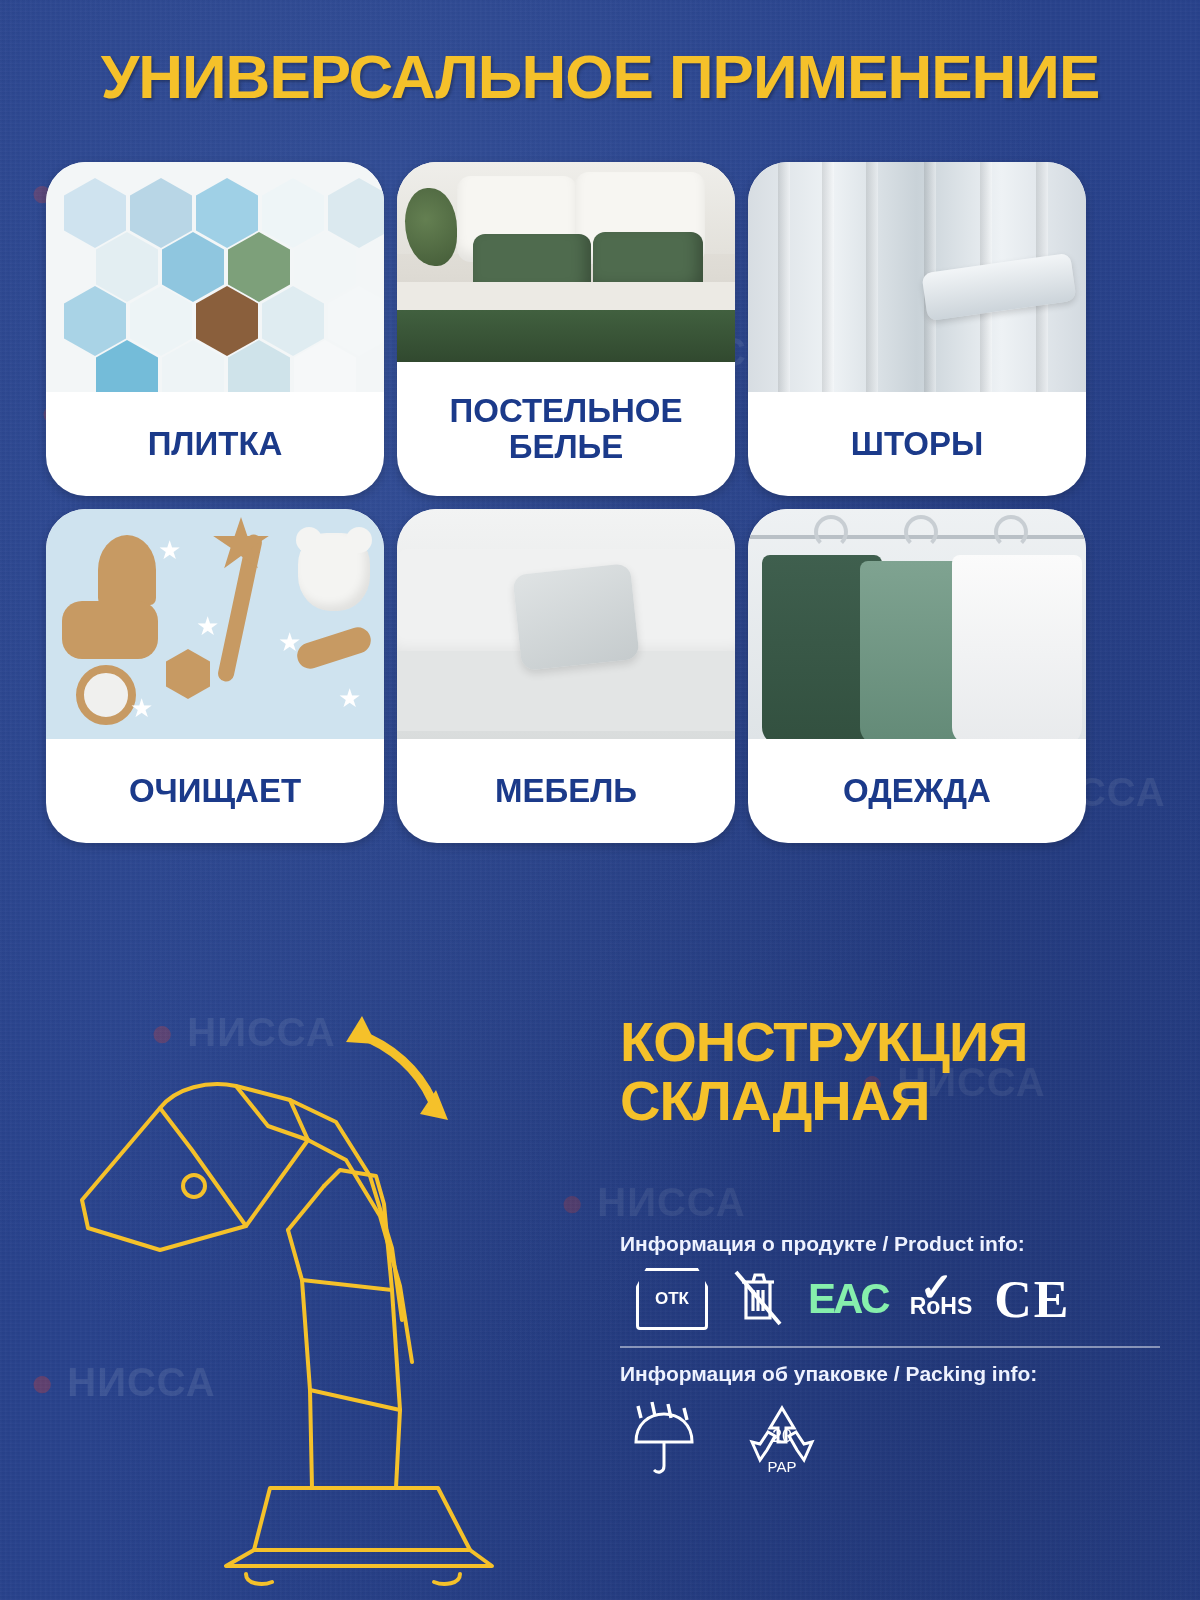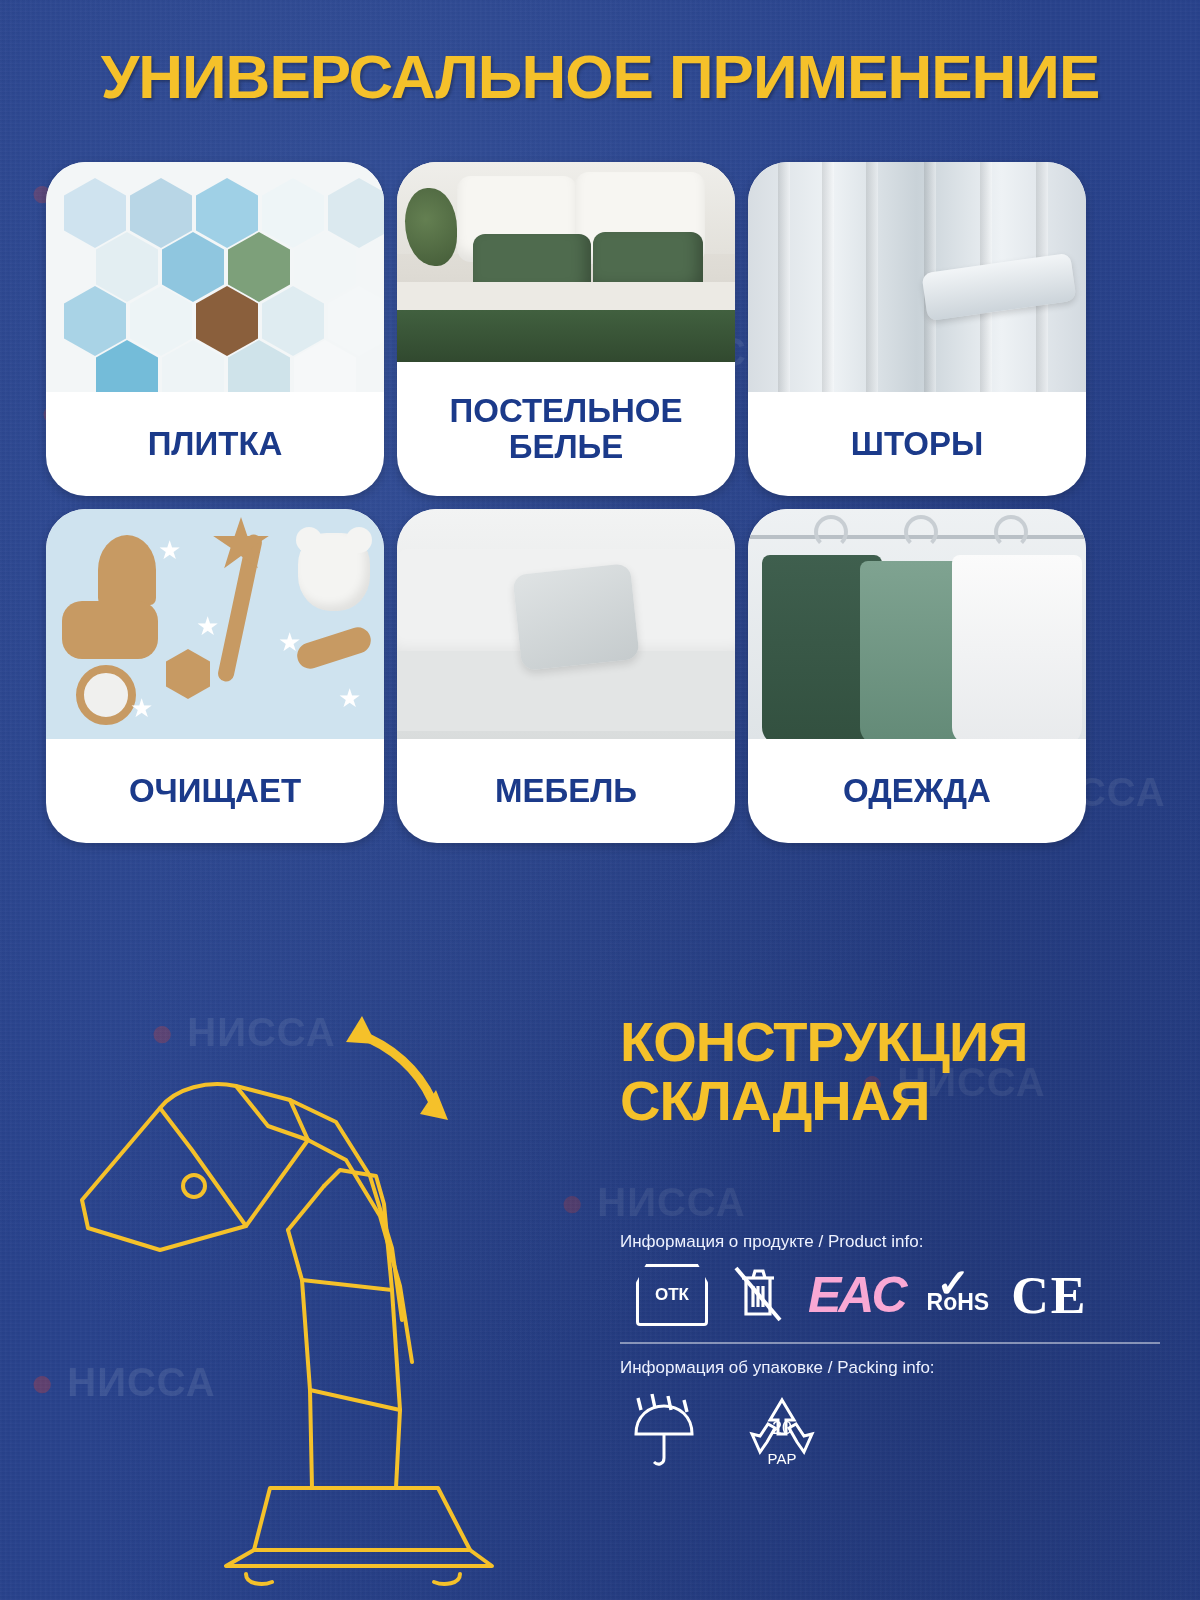--- a/index.html
+++ b/index.html
@@ -209,22 +209,22 @@
 
   
   .info {
     position: absolute;
     left: 620px;
     top: 1232px;
     width: 540px;
     color: #ffffff;
   }
   .info-label {
-    font-size: 17px;
-    font-weight: normal;
+    font-size: 21px;
+    font-weight: bold;
     color: #eef2ff;
     margin: 0 0 10px 0;
   }
   .divider {
     height: 2px;
     background: rgba(255,255,255,0.45);
     margin: 14px 0 14px 0;
   }
   .icon-row {
     display: flex;
@@ -252,26 +252,25 @@
     border-radius: 4px;
     clip-path: polygon(14% 0, 86% 0, 100% 30%, 100% 100%, 0 100%, 0 30%);
     display: flex;
     align-items: center;
     justify-content: center;
     font-size: 17px;
     font-weight: bold;
     color: #ffffff;
   }
   .eac {
-    font-size: 50px;
+    font-size: 42px;
     font-weight: bold;
     letter-spacing: -3px;
-    color: #f9a8d4;
+    color: #86efac;
     font-family: "Liberation Sans", sans-serif;
-    font-style: italic;
   }
   .rohs {
     position: relative;
     color: #ffffff;
     font-size: 23px;
     font-weight: bold;
     padding-top: 14px;
   }
   .rohs .tick {
     position: absolute;

